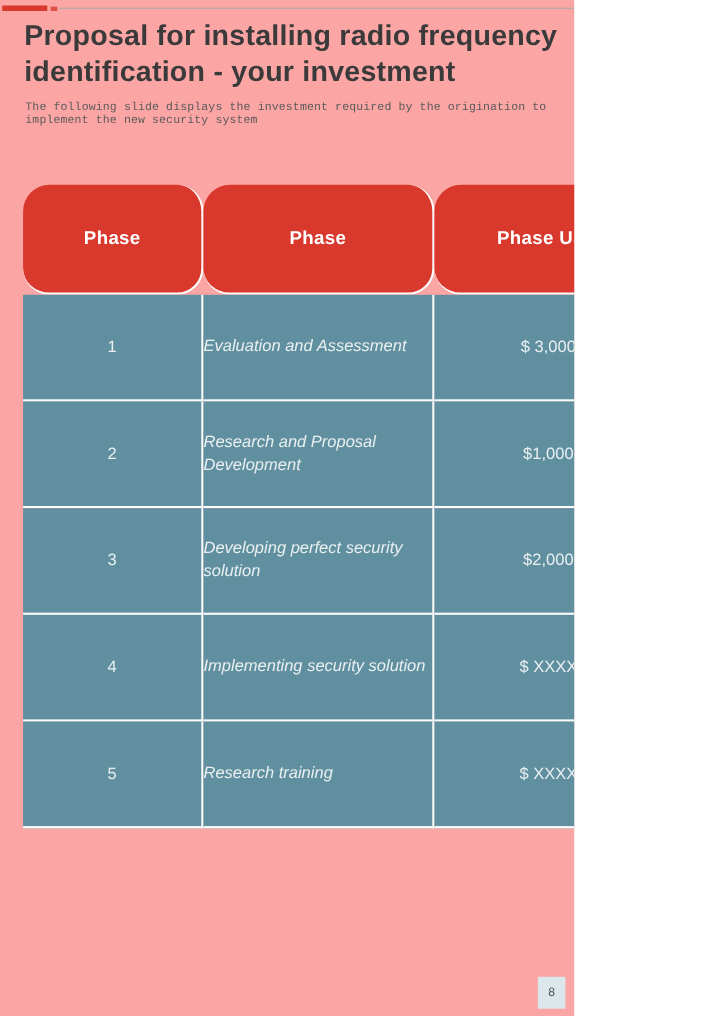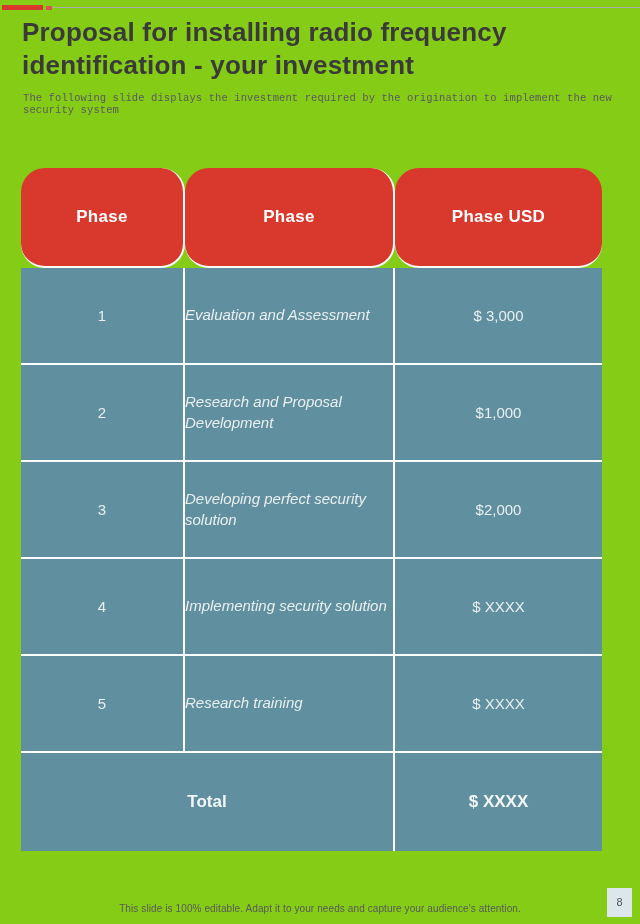--- a/index.html
+++ b/index.html
@@ -3,23 +3,23 @@
 <meta charset="utf-8">
 <style>
   html, body {
     margin: 0;
     padding: 0;
     background: #ffffff;
     font-family: "Liberation Sans", sans-serif;
   }
   .slide {
     position: relative;
-    width: 640px;
+    width: 522px;
     height: 924px;
-    background: #84cc16;
+    background: #fca5a5;
     overflow: hidden;
   }
 
   
   .accent-bar {
     position: absolute;
     left: 2px; top: 5px;
     width: 41px; height: 5px;
     background: #d9382c;
   }
@@ -179,23 +179,18 @@
       <tr>
         <td class="phase-cell">4</td>
         <td class="name-cell">Implementing security solution</td>
         <td class="amount-cell">$ XXXX</td>
       </tr>
       <tr>
         <td class="phase-cell">5</td>
         <td class="name-cell">Research training</td>
         <td class="amount-cell">$ XXXX</td>
       </tr>
-      <tr class="total-row">
-        <td class="total-label-cell" colspan="2">Total</td>
-        <td class="amount-cell">$ XXXX</td>
-      </tr>
     </tbody>
   </table>
 
-  <div class="footer-note">This slide is 100% editable. Adapt it to your needs and capture your audience's attention.</div>
   <div class="page-badge">8</div>
 
 </div>
 
 </body></html>

